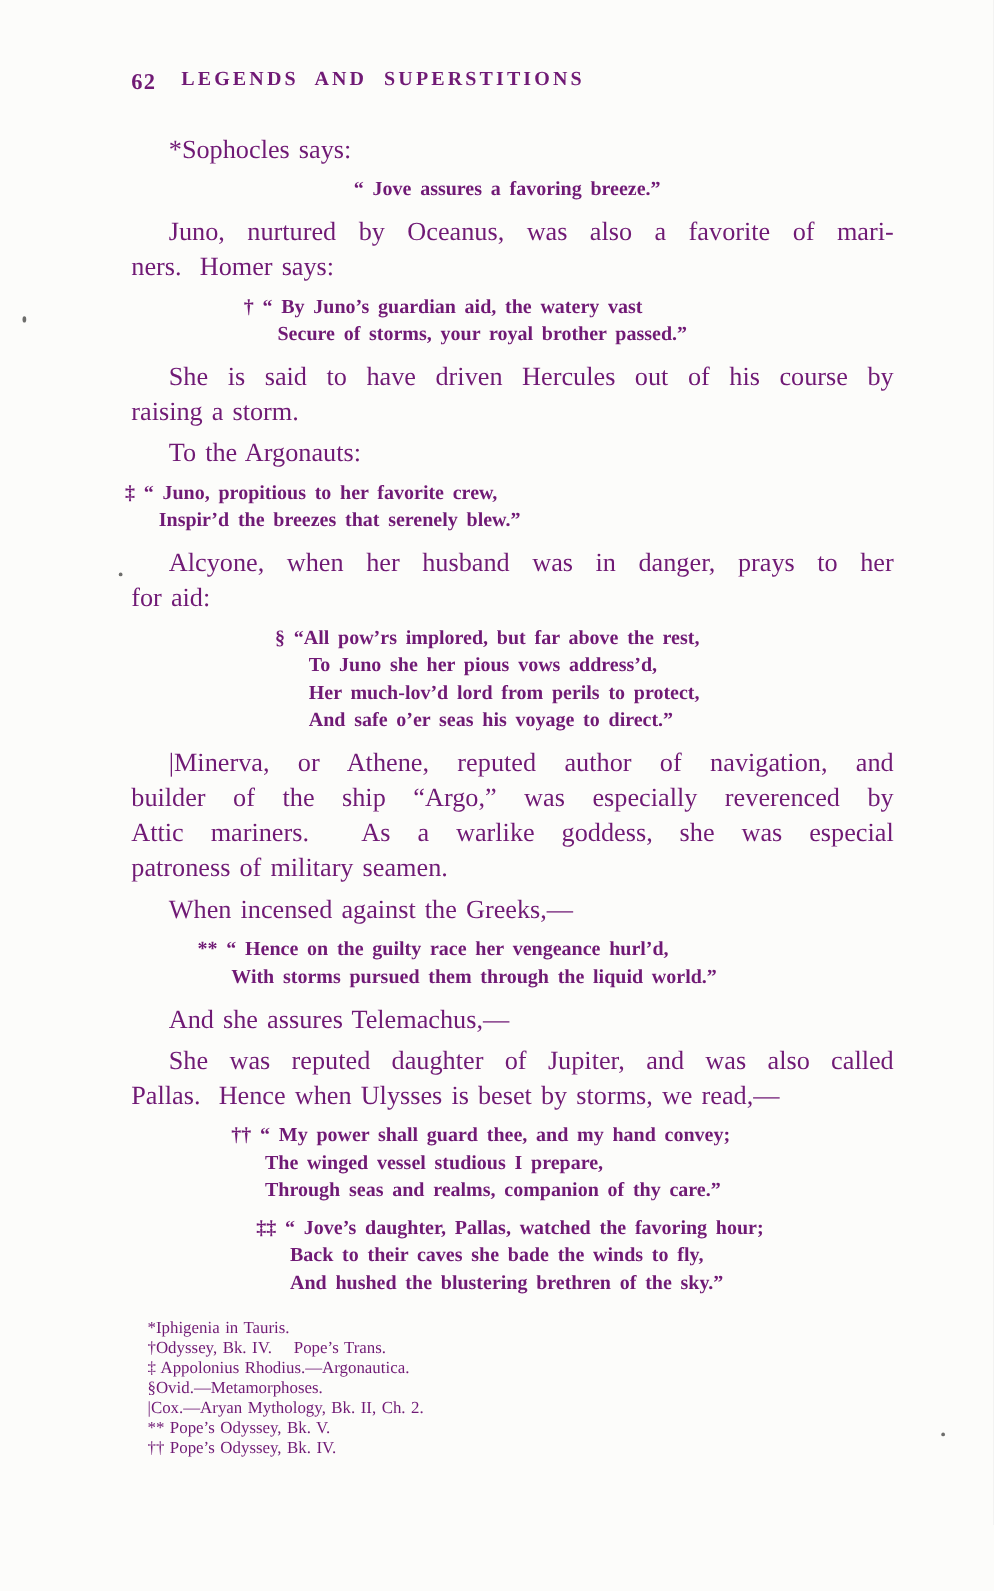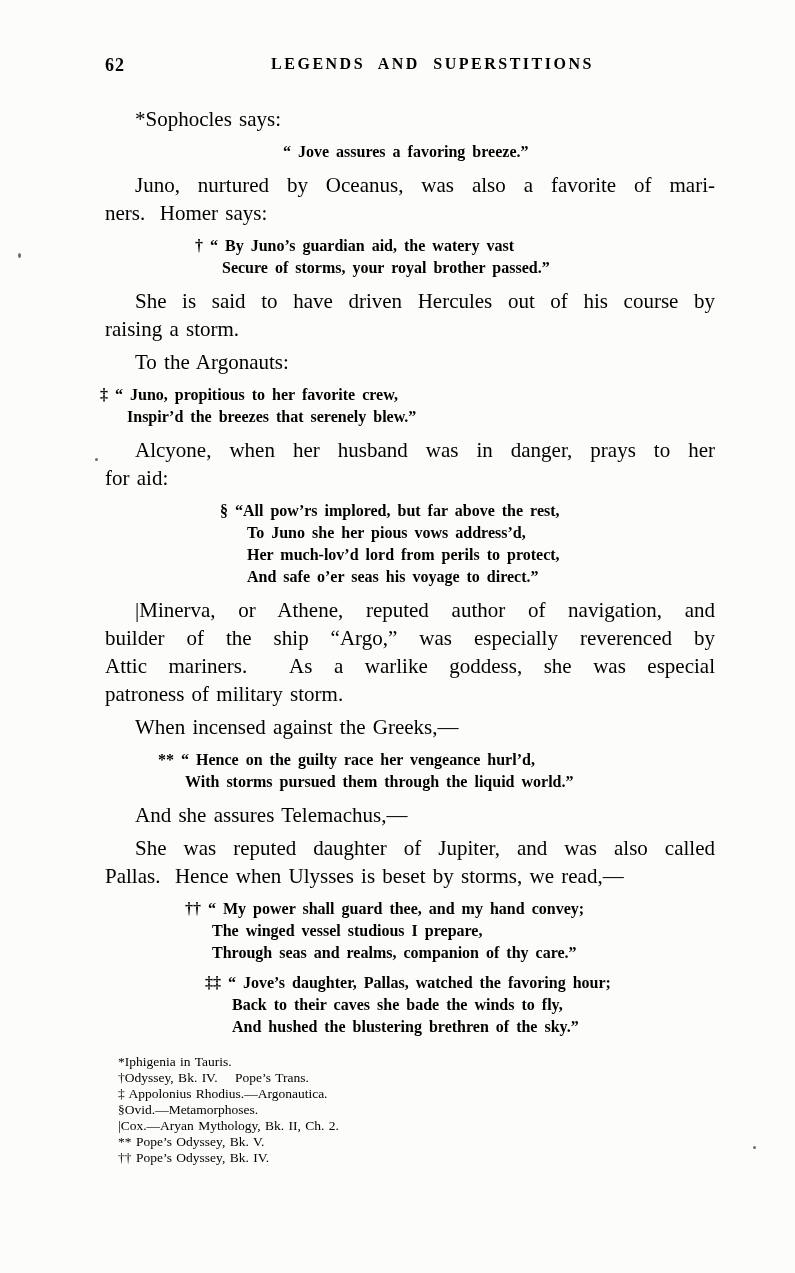--- a/index.html
+++ b/index.html
@@ -6,39 +6,39 @@
     margin: 0;
     padding: 0;
     background: #e8e8e6;
   }
   .page {
     position: relative;
     width: 795px;
     height: 1273px;
     background: #fcfcfa;
     overflow: hidden;
-    color: #000000;
+    color: #701a75;
     font-family: "Liberation Serif", "DejaVu Serif", serif;
   }
   
   .running-head {
     position: relative;
     margin: 55px 75px 0 100px; 
     height: 24px;
   }
   .page-number {
     position: absolute;
     left: 5px;
     top: 0;
     font-size: 18px;
     font-weight: bold;
     letter-spacing: 1px;
   }
   .running-title {
-    text-align: center;
+    text-align: left;
     font-size: 16px;
     font-weight: bold;
     letter-spacing: 2.5px;
     word-spacing: 7px;
     padding-left: 45px;
   }
   
   .page-body {
     margin: 26px 75px 0 100px;
     width: 620px;
@@ -127,21 +127,21 @@
       <div class="block quote" style="margin-left: 120px;">
         <div class="line">§ “All pow’rs implored, but far above the rest,</div>
         <div class="line">To Juno she her pious vows address’d,</div>
         <div class="line">Her much-lov’d lord from perils to protect,</div>
         <div class="line">And safe o’er seas his voyage to direct.”</div>
       </div>
       <div class="block paragraph">
         <div class="line">|Minerva, or Athene, reputed author of navigation, and</div>
         <div class="line">builder of the ship “Argo,” was especially reverenced by</div>
         <div class="line">Attic mariners.  As a warlike goddess, she was especial</div>
-        <div class="line">patroness of military storm.</div>
+        <div class="line">patroness of military seamen.</div>
       </div>
       <div class="block paragraph">
         <div class="line">When incensed against the Greeks,—</div>
       </div>
       <div class="block quote" style="margin-left: 58px;">
         <div class="line">** “ Hence on the guilty race her vengeance hurl’d,</div>
         <div class="line">With storms pursued them through the liquid world.”</div>
       </div>
       <div class="block paragraph">
         <div class="line">And she assures Telemachus,—</div>

